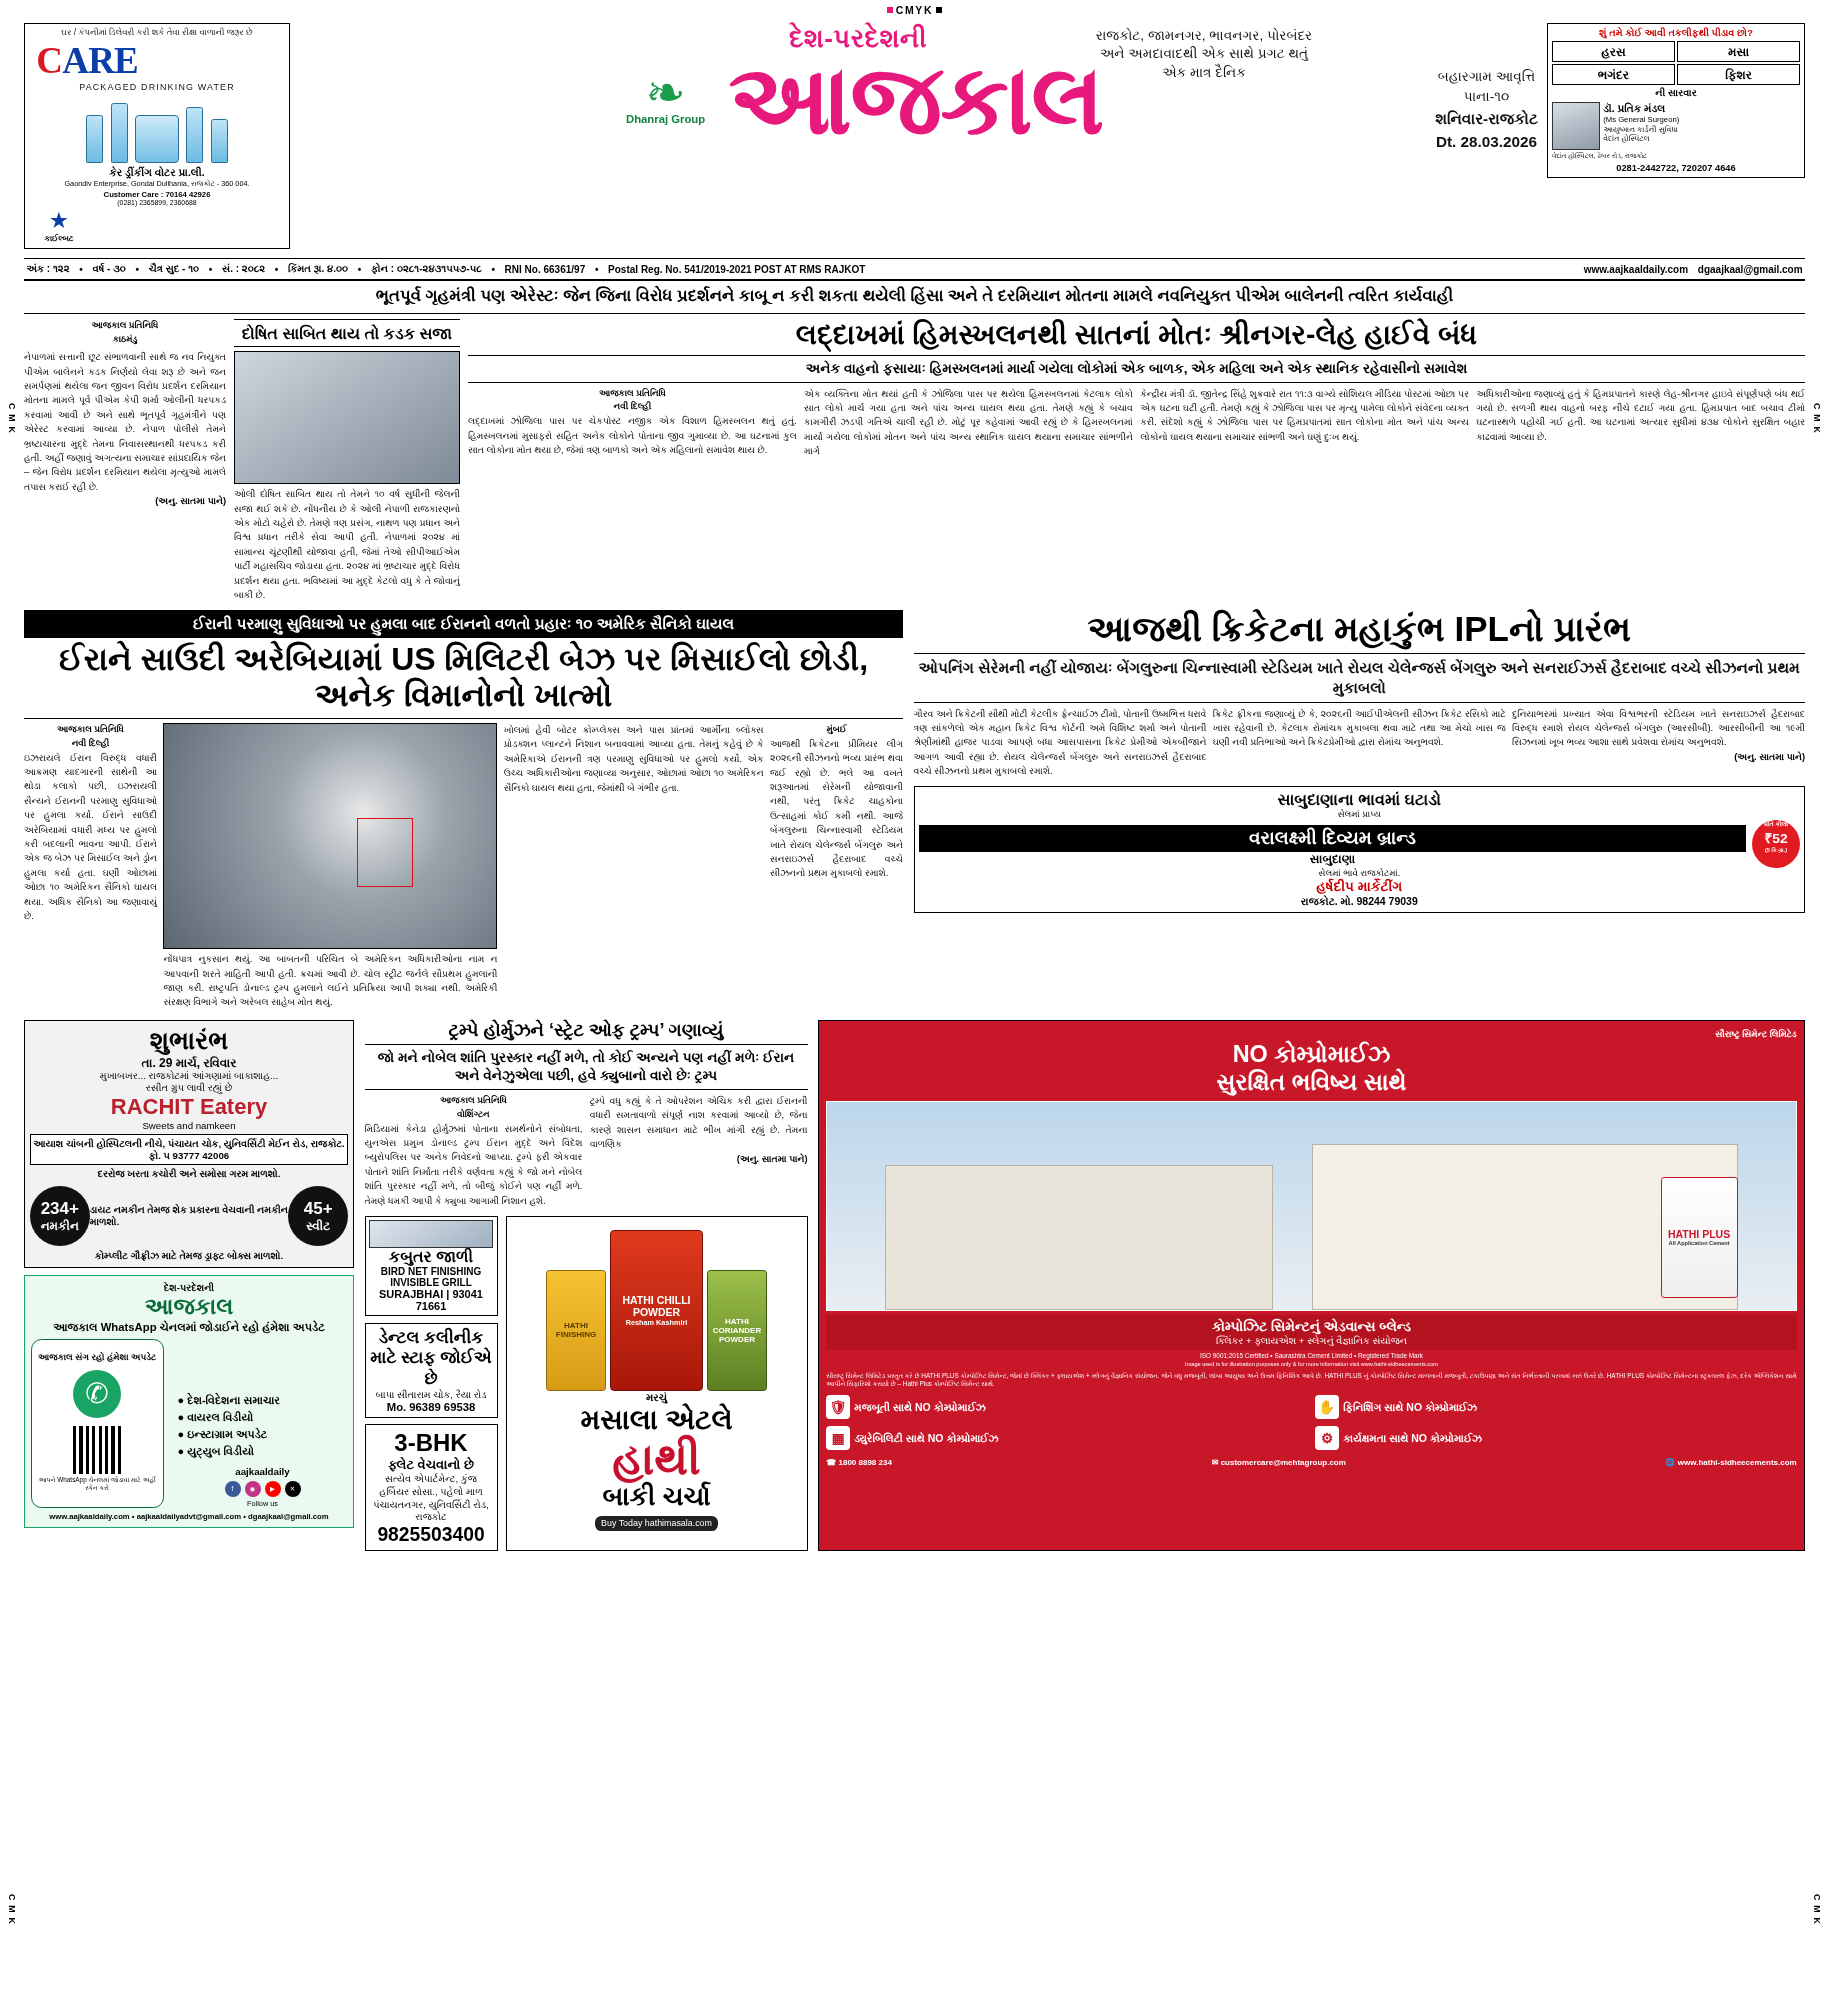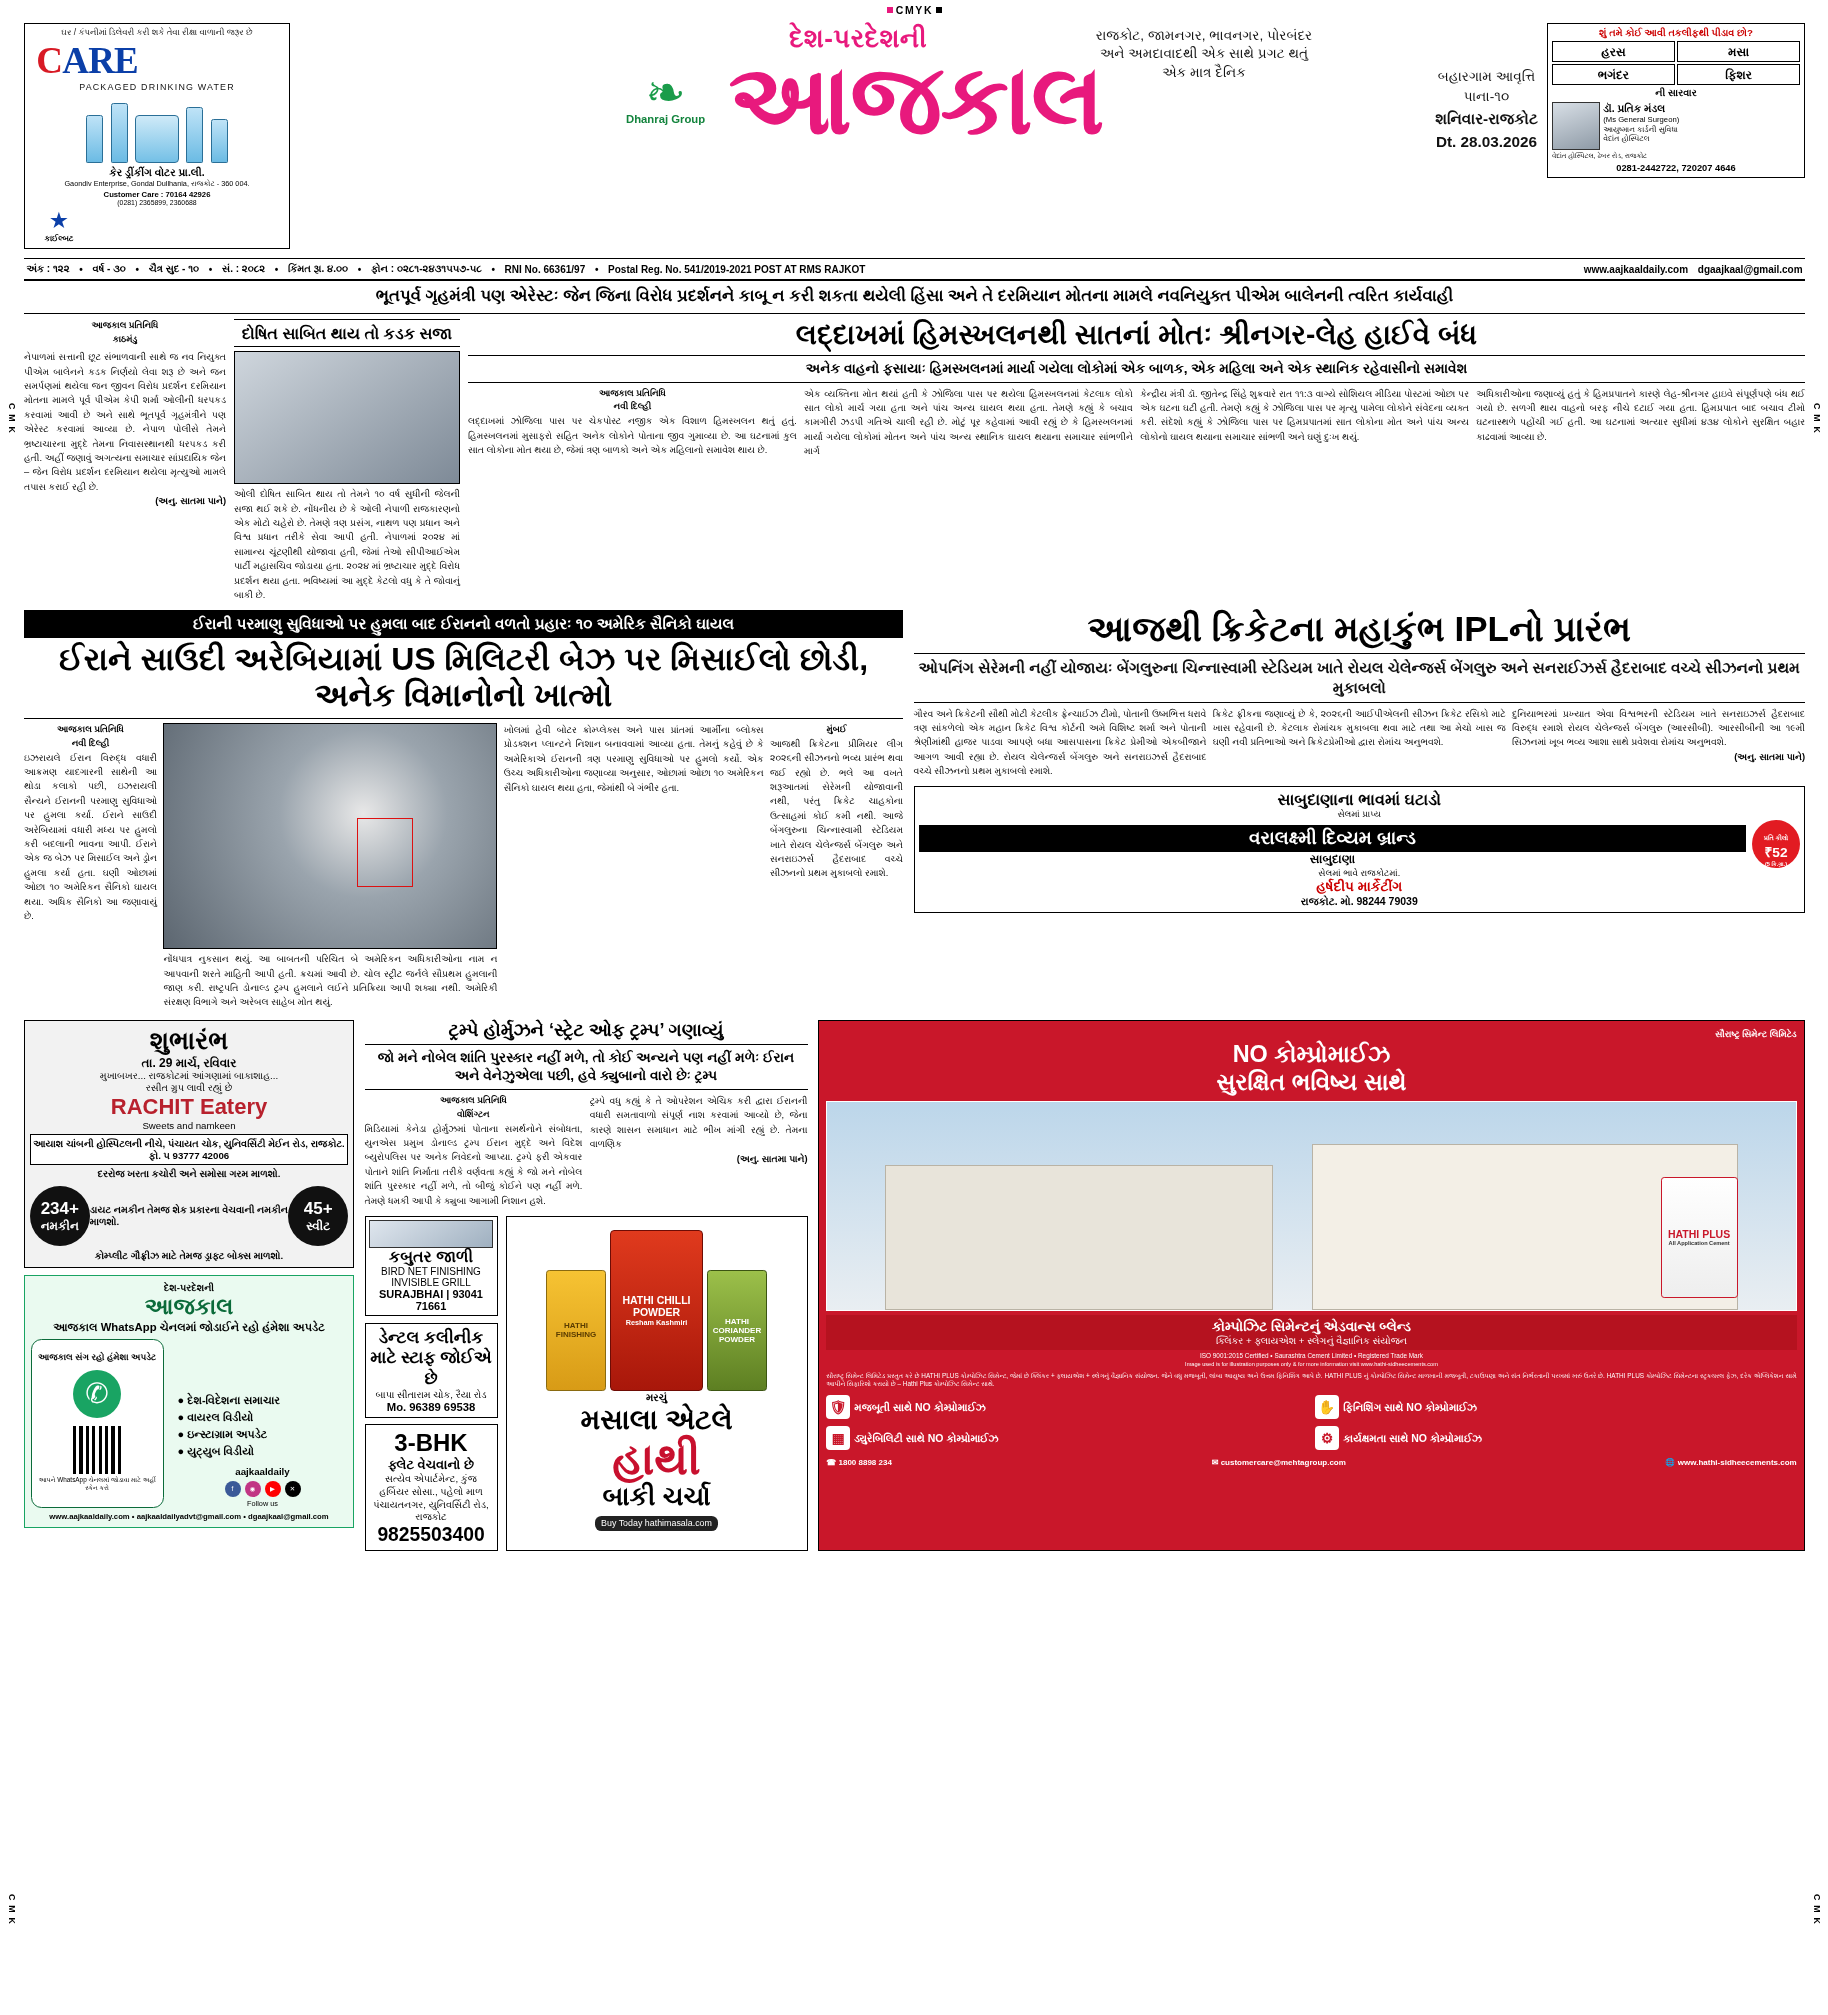--- a/index.html
+++ b/index.html
@@ -138,41 +138,41 @@
   }
   .blackbar {
     background:#000; color:#fff; font-size:15.3px; font-weight:bold; text-align:center;
     padding:4px 3.2px; line-height:1.25;
   }
   .bigmid { font-size:35px; font-weight:bold; text-align:center; line-height:1.1; }
 
   .sabudana { border:1.2px solid #000; padding:4px; }
   .sabudana .t1 { font-size:16px; font-weight:bold; text-align:center; }
   .sabudana .band { background:#000; color:#fff; text-align:center; font-size:18.5px; font-weight:bold; padding:2.4px; margin-top:2.4px; }
-  .sabudana .rate { background:#e21b22; color:#fff; border-radius:50%; width:48px; height:48px; display:flex; flex-direction:column; align-items:center; justify-content:flex-end; font-size:13.7px; font-weight:bold; }
+  .sabudana .rate { background:#e21b22; color:#fff; border-radius:50%; width:48px; height:48px; display:flex; flex-direction:column; align-items:center; justify-content:flex-start; font-size:13.7px; font-weight:bold; }
   .sabudana .t2 { font-size:12px; font-weight:bold; text-align:center; }
   .sabudana .t3 { font-size:13.7px; font-weight:bold; text-align:center; color:#c00; }
 
   .rachit { border:1.2px solid #000; background:#f2f2f2; padding:4.8px; }
   .rachit .sh { font-size:25px; font-weight:bold; text-align:center; }
   .rachit .dt { font-size:12px; font-weight:bold; text-align:center; }
   .rachit .name { font-size:22px; font-weight:bold; text-align:center; color:#b8212d; }
   .rachit .sub { font-size:9.7px; text-align:center; }
   .rachit .addr { font-size:9.7px; text-align:center; font-weight:bold; background:#fff; border:0.8px solid #000; padding:2.4px; margin-top:3.2px; }
   .badge { background:#111; color:#fff; border-radius:50%; width:60px; height:60px; display:flex; flex-direction:column; align-items:center; justify-content:center; font-size:12px; font-weight:bold; text-align:center; }
 
   .whatsapp-ad { border:1.6px solid #19a463; background:#eafaf0; padding:5.6px; }
   .whatsapp-ad .hd { font-size:22.6px; font-weight:bold; text-align:center; color:#0b6b3a; }
   .whatsapp-ad .line { font-size:11.3px; font-weight:bold; text-align:center; line-height:1.3; }
   .wbullet { font-size:11px; font-weight:bold; margin:4px 0; }
   .cement-ad { background:#c9172a; border:1.2px solid #000; position:relative; color:#fff; }
 
   .kabutar { border:1.2px solid #000; padding:3.2px; text-align:center; }
   .kabutar .k1 { font-size:16px; font-weight:bold; }
-  .kabutar .k2 { font-size:10px; font-weight:normal; }
+  .kabutar .k2 { font-size:10px; font-weight:bold; }
   .kabutar .k3 { font-size:11px; font-weight:bold; }
 
   .dental { border:1.2px solid #000; padding:4px; text-align:center; }
   .dental .d1 { font-size:17px; font-weight:bold; line-height:1.2; }
   .dental .d2 { font-size:9.7px; }
   .dental .d3 { font-size:11.3px; font-weight:bold; }
 
   .bhk { border:1.2px solid #000; padding:4px; text-align:center; }
   .bhk .b1 { font-size:24px; font-weight:bold; }
   .bhk .b2 { font-size:13px; font-weight:bold; }

